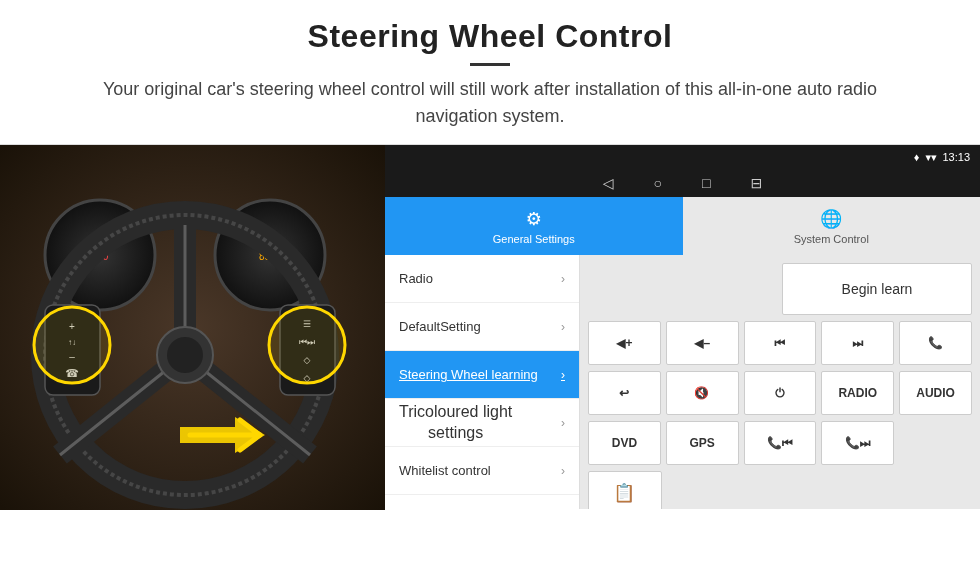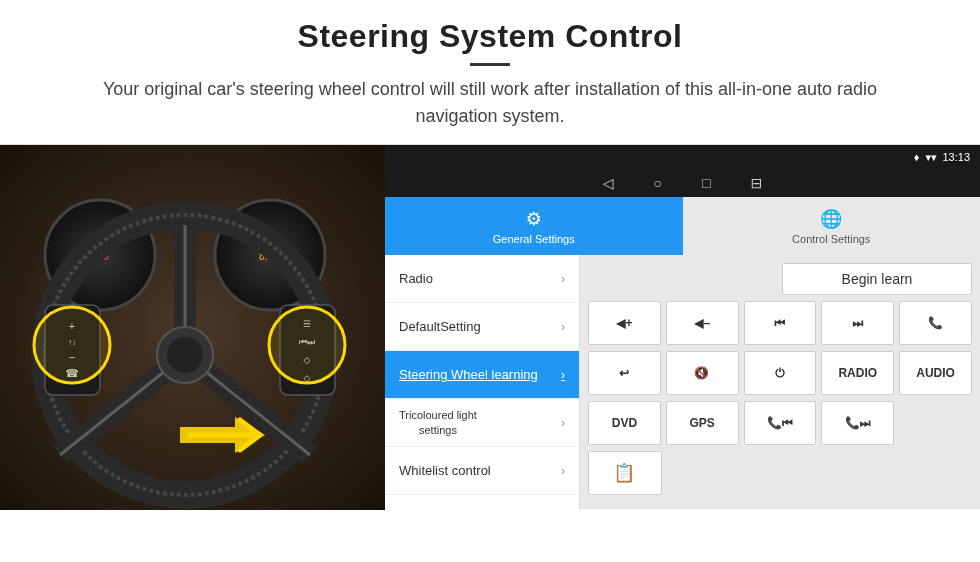--- a/index.html
+++ b/index.html
@@ -168,21 +168,21 @@
       flex: 1;
       background: transparent;
     }
     .begin-learn-btn {
       flex: 1;
       background: #fff;
       border: 1px solid #ccc;
       display: flex;
       align-items: center;
       justify-content: center;
-      height: 32px;
+      height: 52px;
       font-size: 14px;
       color: #333;
       cursor: pointer;
       border-radius: 2px;
     }
 
     
     .btn-grid {
       display: grid;
       grid-template-columns: repeat(5, 1fr);
@@ -230,21 +230,21 @@
       align-items: center;
       justify-content: center;
       cursor: pointer;
       border-radius: 2px;
     }
   </style>
 </head>
 <body>
 
 <div class="page-header">
-  <h1 class="page-title">Steering System Control</h1>
+  <h1 class="page-title">Steering Wheel Control</h1>
   <div class="title-divider"></div>
   <p class="page-subtitle">Your original car's steering wheel control will still work after installation of this all-in-one auto radio navigation system.</p>
 </div>
 
 <div class="main-content">
 
   <div class="photo-area">
     <svg width="385" height="365" viewBox="0 0 385 365" xmlns="http://www.w3.org/2000/svg">
 
       <defs>
@@ -322,41 +322,41 @@
       <span class="nav-icon">⊟</span>
     </div>
 
     <div class="settings-tabs">
       <div class="settings-tab active">
         <span class="tab-icon">⚙</span>
         <span>General Settings</span>
       </div>
       <div class="settings-tab">
         <span class="tab-icon">🌐</span>
-        <span>Control Settings</span>
+        <span>System Control</span>
       </div>
     </div>
 
     <div class="settings-body">
 
       <div class="settings-menu">
         <div class="menu-item">
           <span>Radio</span>
           <span class="chevron">›</span>
         </div>
         <div class="menu-item">
           <span>DefaultSetting</span>
           <span class="chevron">›</span>
         </div>
         <div class="menu-item active">
           <span>Steering Wheel learning</span>
           <span class="chevron">›</span>
         </div>
         <div class="menu-item">
-          <span style="font-size:11px;line-height:1.3;text-align:center;">Tricoloured light<br>settings</span>
+          <span style="font-size:16px;line-height:1.3;text-align:center;">Tricoloured light<br>settings</span>
           <span class="chevron">›</span>
         </div>
         <div class="menu-item">
           <span>Whitelist control</span>
           <span class="chevron">›</span>
         </div>
       </div>
 
       <div class="settings-panel">
 

